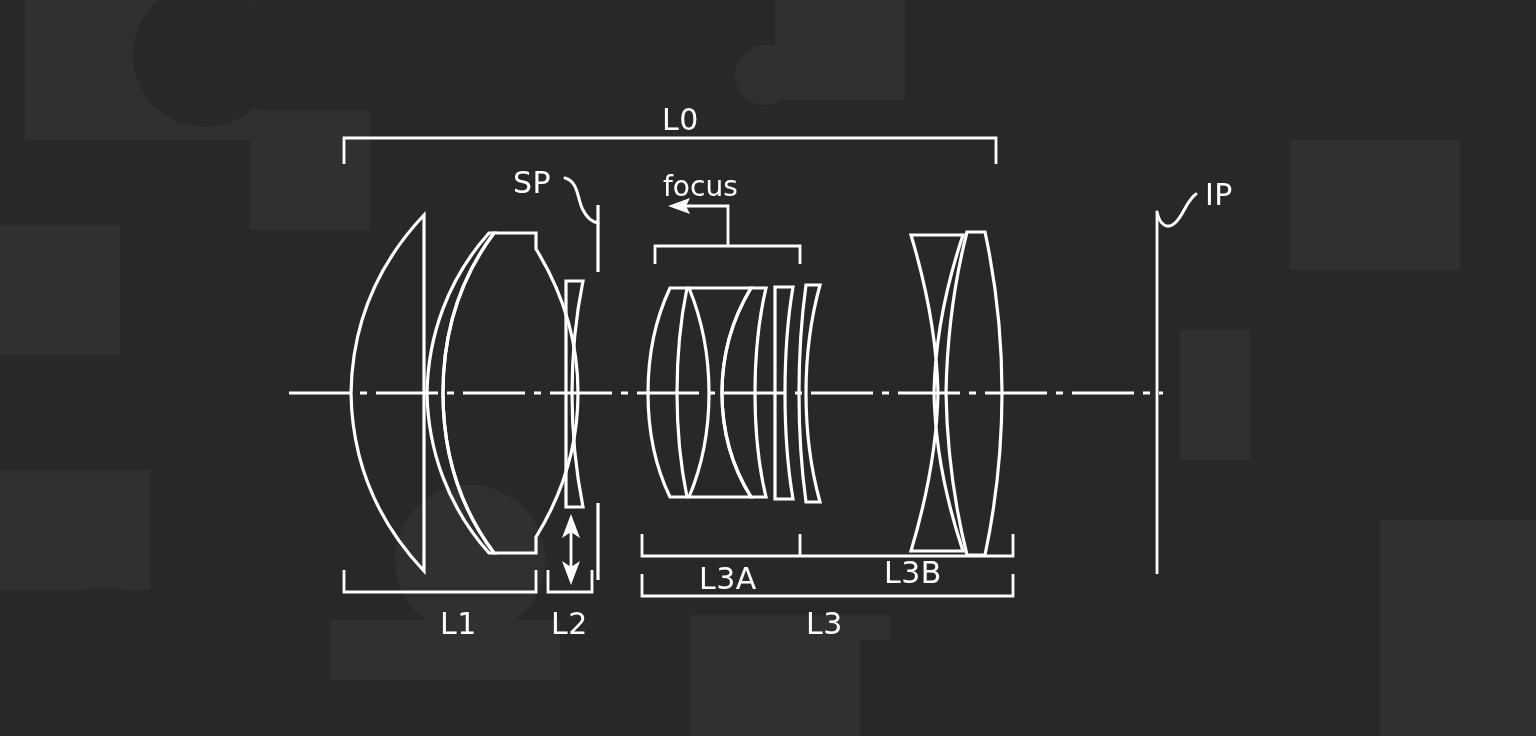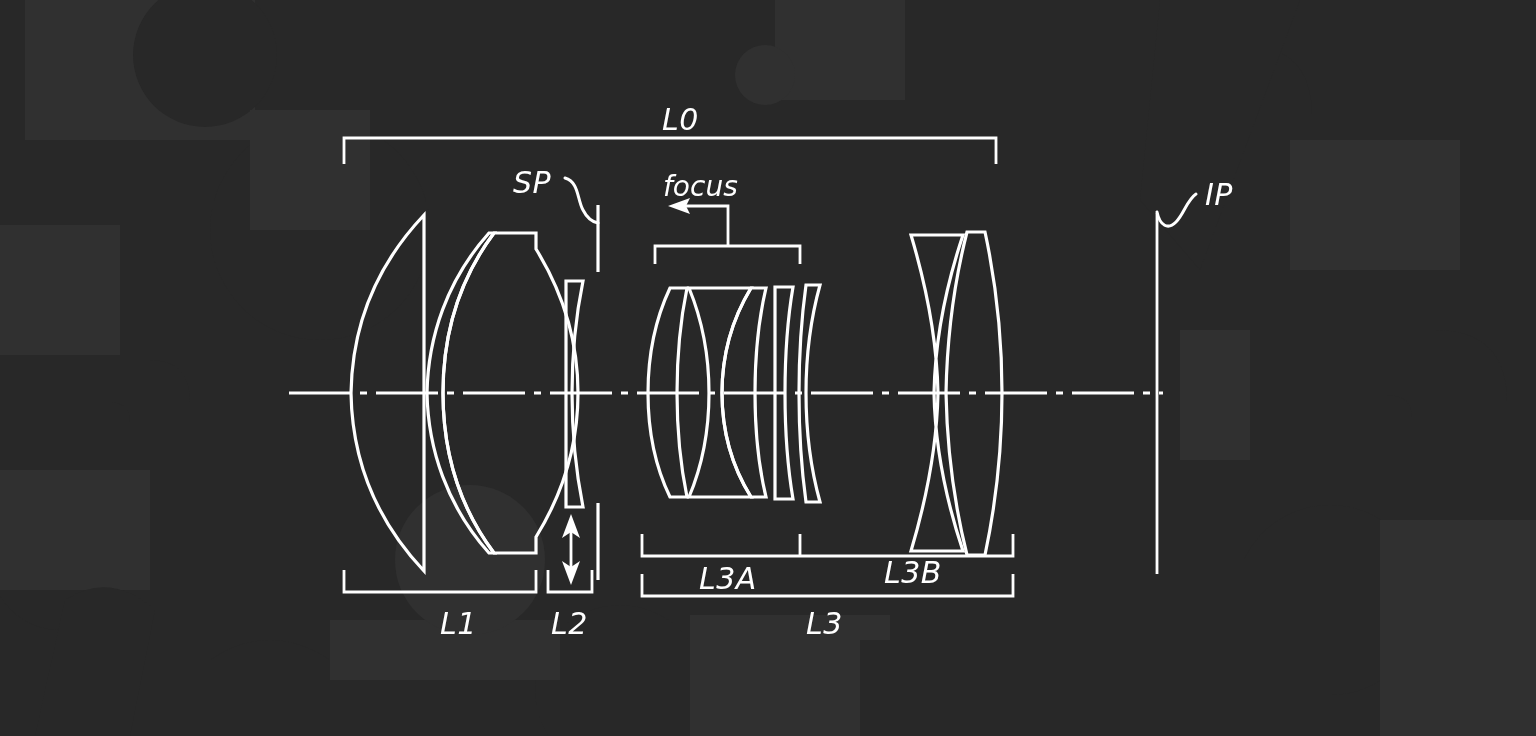--- a/index.html
+++ b/index.html
@@ -12,21 +12,20 @@
     width: 1536px;
     height: 736px;
     overflow: hidden;
     font-family: "DejaVu Sans", sans-serif;
   }
   #stage {
     position: relative;
     width: 1432px;
     height: 736px;
     background: #2d2d2d;
-    font-style: italic;
   }
   #diagram {
     position: absolute;
     top: 0;
     left: 0;
     width: 1536px;
     height: 736px;
   }
   .wm { fill: #282828; }
   .wm2 { fill: #303030; }

